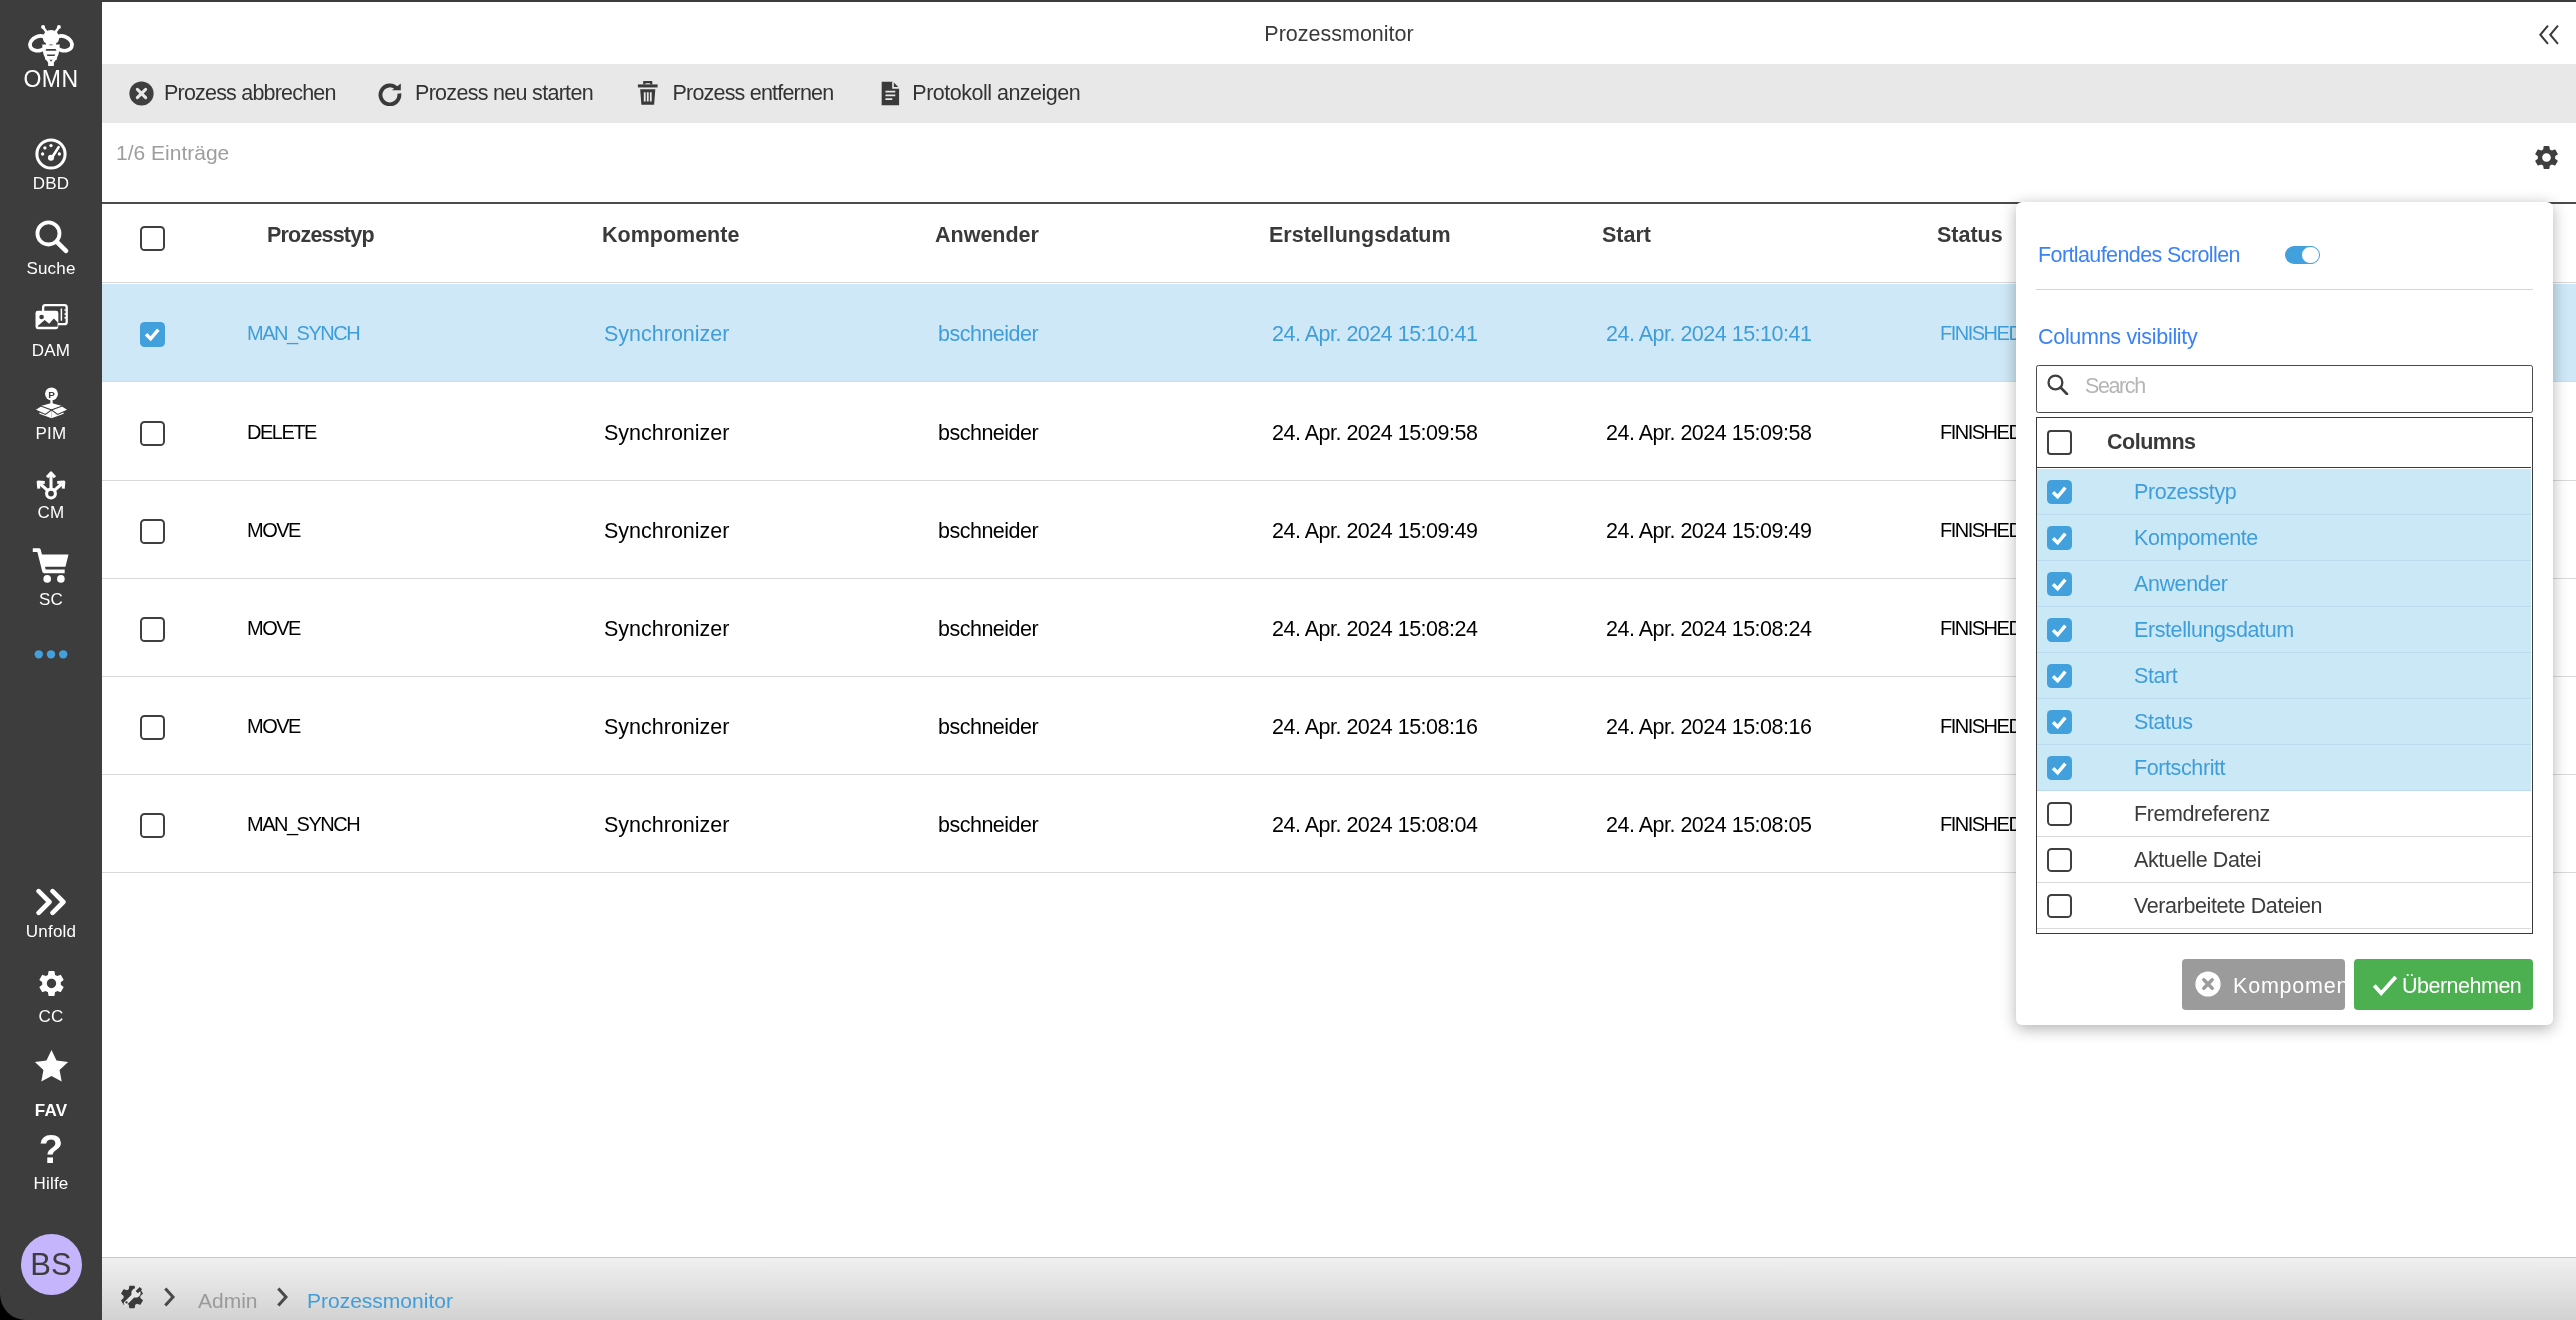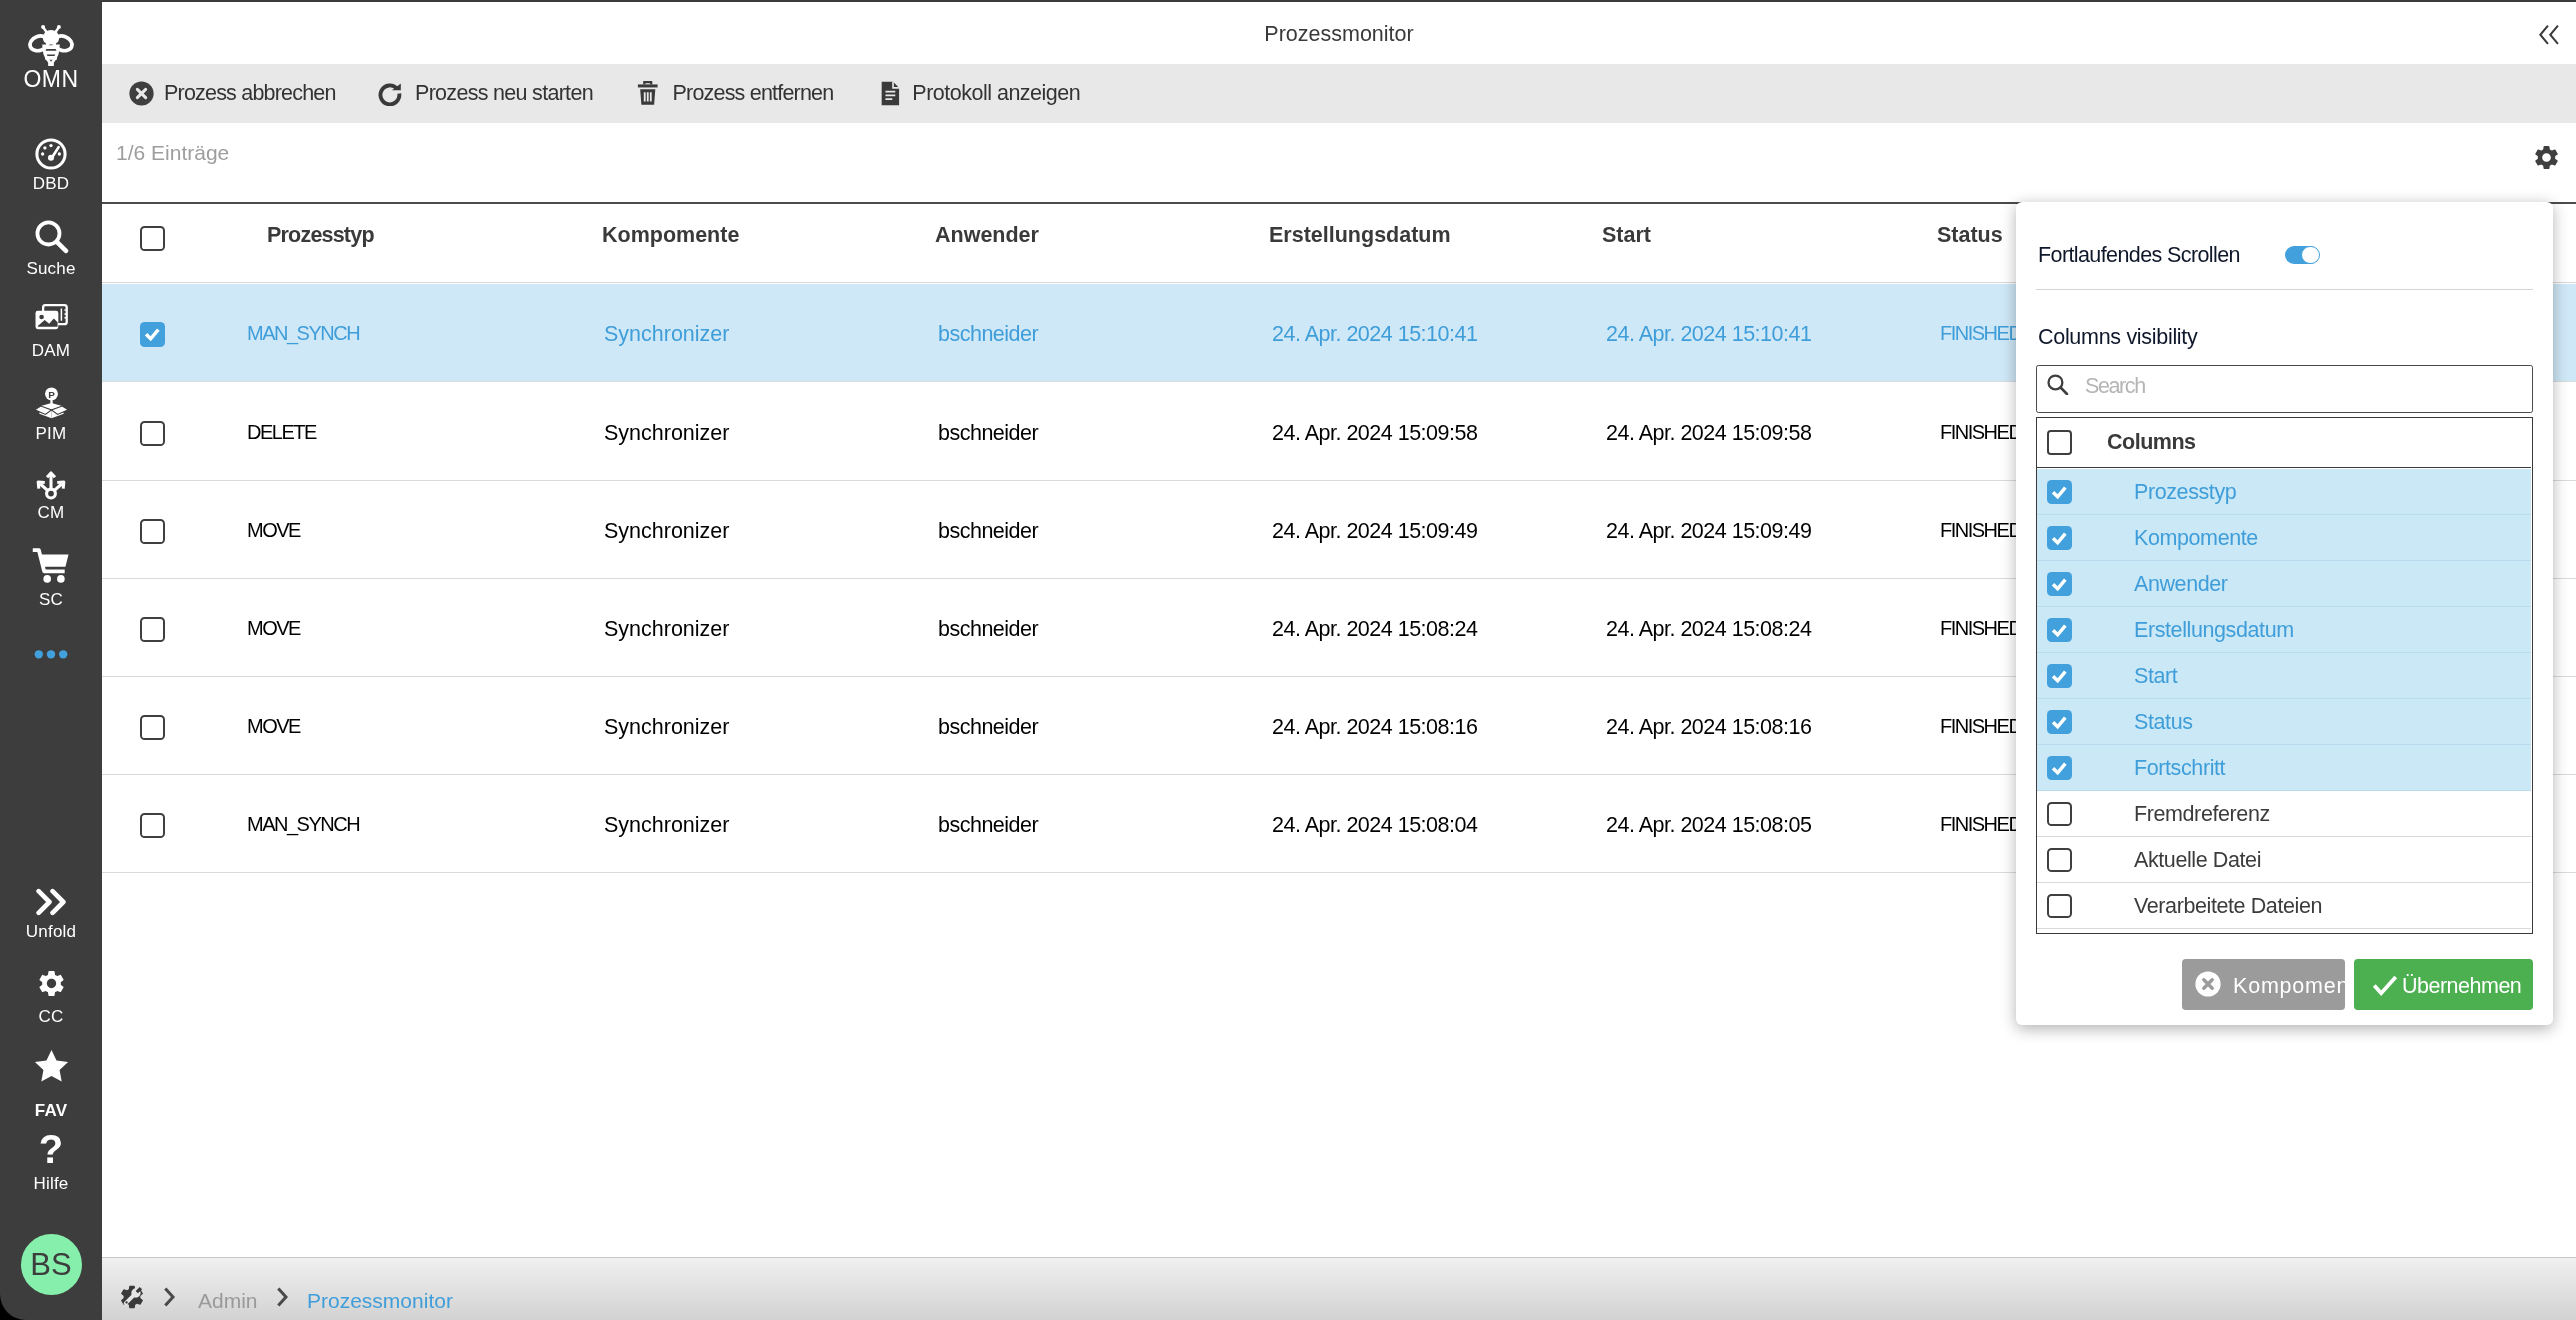--- a/index.html
+++ b/index.html
@@ -36,21 +36,21 @@
 .bs { letter-spacing:-0.5px; }
 .sel .cell { color:#3f9ed9; }
 
 
 .cb { position:absolute; width:24.5px; height:24.5px; border:2.3px solid #3f3f3f; border-radius:4.6px; background:#fff; }
 .cbc { position:absolute; width:24.5px; height:24.5px; border-radius:4.6px; background:#42a1dc; }
 .cbc svg { position:absolute; left:3.1px; top:3.1px; }
 
 
 #popup { position:absolute; left:2016px; top:202px; width:537px; height:823px; background:#fff; border-radius:6.1px; box-shadow:0 3.8px 15.3px rgba(0,0,0,0.30); z-index:50; }
-#popup .plabel { position:absolute; font-size:21.5px; color:#0f172a; }
+#popup .plabel { position:absolute; font-size:21.5px; color:#3b82f6; }
 #pdivider { position:absolute; left:20px; top:87px; width:497px; height:0.8px; background:#d5d5d5; }
 #searchbox { position:absolute; left:20px; top:163px; width:497px; height:48px; border:1.5px solid #4a4a4a; border-radius:2.3px; }
 #colbox { position:absolute; left:20px; top:215px; width:497px; height:517px; border:1.5px solid #3a3a3a; }
 .crow { position:absolute; left:0; width:494px; height:46px; }
 .crow.blue { background:#cbe8f7; border-bottom:0.8px solid #badcee; }
 .crow.white { border-bottom:0.8px solid #d9d9d9; }
 .clabel { position:absolute; left:97px; top:10.7px; font-size:21.5px; letter-spacing:-0.4px; }
 .blue .clabel { color:#3f9ed9; }
 .white .clabel { color:#3c3c3c; }
 .btn { position:absolute; top:757px; height:51px; border-radius:3.8px; color:#fff; font-size:21.5px; }
@@ -177,21 +177,21 @@
     </svg>
     <div class="navlabel" style="margin-top:15px;font-weight:bold;">FAV</div>
   </div>
 
   <div class="navitem" style="top:1132px;">
     <div style="font-size:40px; font-weight:bold; color:#fff; line-height:34px;">?</div>
     <div class="navlabel" style="margin-top:7.7px;">Hilfe</div>
   </div>
 
   <div class="navitem" style="top:1234px;">
-    <div style="width:61px; height:61px; border-radius:50%; background:#86efac; margin:0 auto; display:flex; align-items:center; justify-content:center; font-size:31px; color:#3d3d3d;">BS</div>
+    <div style="width:61px; height:61px; border-radius:50%; background:#c4b5fd; margin:0 auto; display:flex; align-items:center; justify-content:center; font-size:31px; color:#3d3d3d;">BS</div>
   </div>
 </div>
 <div id="content">
   <div id="topline"></div>
   <div id="title">Prozessmonitor</div>
   <div id="collapse">
     <svg width="23" height="21.5" viewBox="0 0 30 28" fill="none" stroke="#3a3a3a">
       <path d="M13 2 L3 14 L13 26" stroke-width="2.6"></path>
       <path d="M26 2 L16 14 L26 26" stroke-width="2.6"></path>
     </svg>

